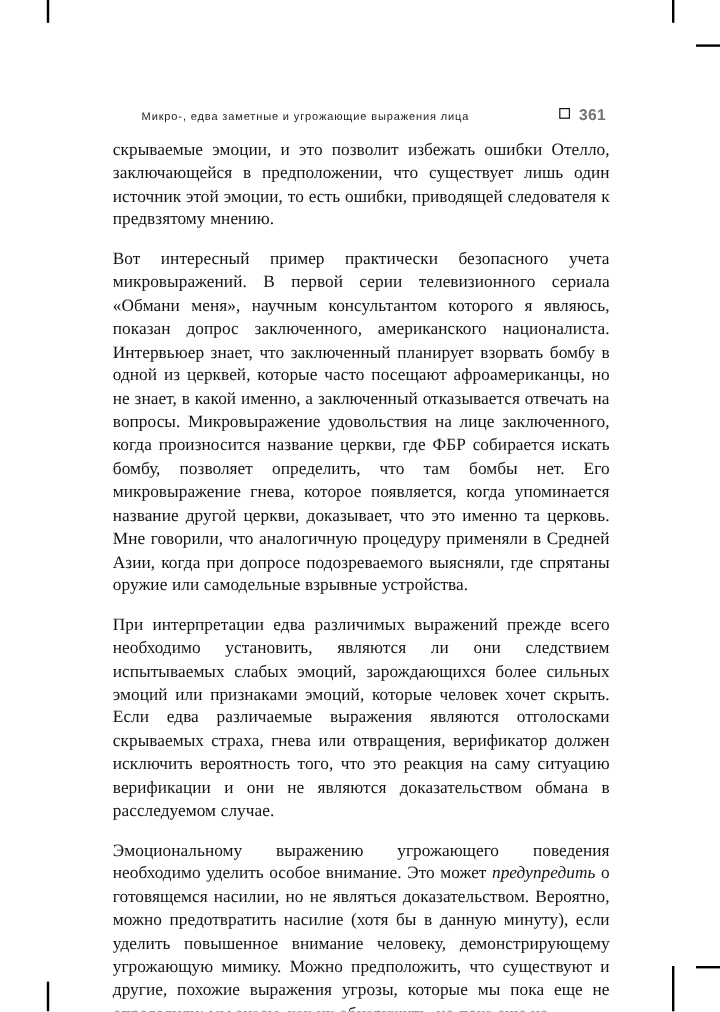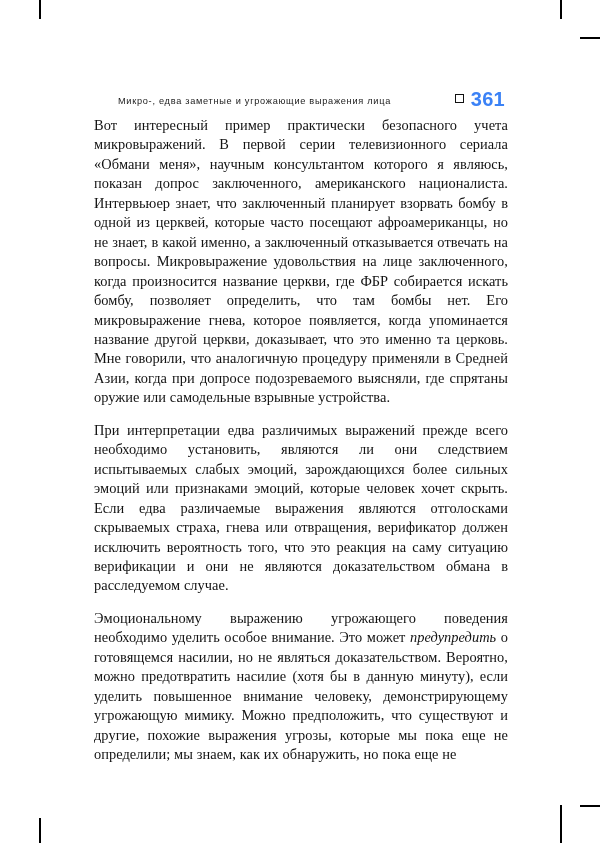--- a/index.html
+++ b/index.html
@@ -73,24 +73,24 @@
     width: 7px;
     height: 7px;
     border: 1.4px solid #111111;
     display: inline-block;
     position: relative;
     top: -1px;
   }
 
   .folio-number {
     font-family: "Liberation Sans", "DejaVu Sans", sans-serif;
-    font-size: 20px;
+    font-size: 13px;
     font-weight: bold;
     letter-spacing: 0.3px;
-    color: #3b82f6;
+    color: #737373;
   }
 
   .text-column {
     position: absolute;
     left: 94px;
     top: 116px;
     width: 414px;
   }
 
   .body-par {
@@ -127,20 +127,21 @@
 
   <div class="running-head">
     <span class="running-head-title">Микро-, едва заметные и угрожающие выражения лица</span>
     <span class="folio-group">
       <span class="folio-marker"></span>
       <span class="folio-number">361</span>
     </span>
   </div>
 
   <div class="text-column">
+    <p class="body-par">скрываемые эмоции, и это позволит избежать ошибки Отелло, заключающейся в предположении, что существует лишь один источник этой эмоции, то есть ошибки, приводящей следователя к предвзятому мнению.</p>
 
     <p class="body-par">Вот интересный пример практически безопасного учета микровыражений. В первой серии телевизионного сериала «Обмани меня», научным консультантом которого я являюсь, показан допрос заключенного, американского националиста. Интервьюер знает, что заключенный планирует взорвать бомбу в одной из церквей, которые часто посещают афроамериканцы, но не знает, в какой именно, а заключенный отказывается отвечать на вопросы. Микровыражение удовольствия на лице заключенного, когда произносится название церкви, где ФБР собирается искать бомбу, позволяет определить, что там бомбы нет. Его микровыражение гнева, которое появляется, когда упоминается название другой церкви, доказывает, что это именно та церковь. Мне говорили, что аналогичную процедуру применяли в Средней Азии, когда при допросе подозреваемого выясняли, где спрятаны оружие или самодельные взрывные устройства.</p>
 
     <p class="body-par">При интерпретации едва различимых выражений прежде всего необходимо установить, являются ли они следствием испытываемых слабых эмоций, зарождающихся более сильных эмоций или признаками эмоций, которые человек хочет скрыть. Если едва различаемые выражения являются отголосками скрываемых страха, гнева или отвращения, верификатор должен исключить вероятность того, что это реакция на саму ситуацию верификации и они не являются доказательством обмана в расследуемом случае.</p>
 
     <p class="body-par">
       <span>Эмоциональному выражению угрожающего поведения необходимо уделить особое внимание. Это может </span><em class="emph">предупредить</em><span> о готовящемся насилии, но не являться доказательством. Вероятно, можно предотвратить насилие (хотя бы в данную минуту), если уделить повышенное внимание человеку, демонстрирующему угрожающую мимику. Можно предположить, что существуют и другие, похожие выражения угрозы, которые мы пока еще не определили; мы знаем, как их обнаружить, но пока еще не</span>
     </p>
   </div>
 

